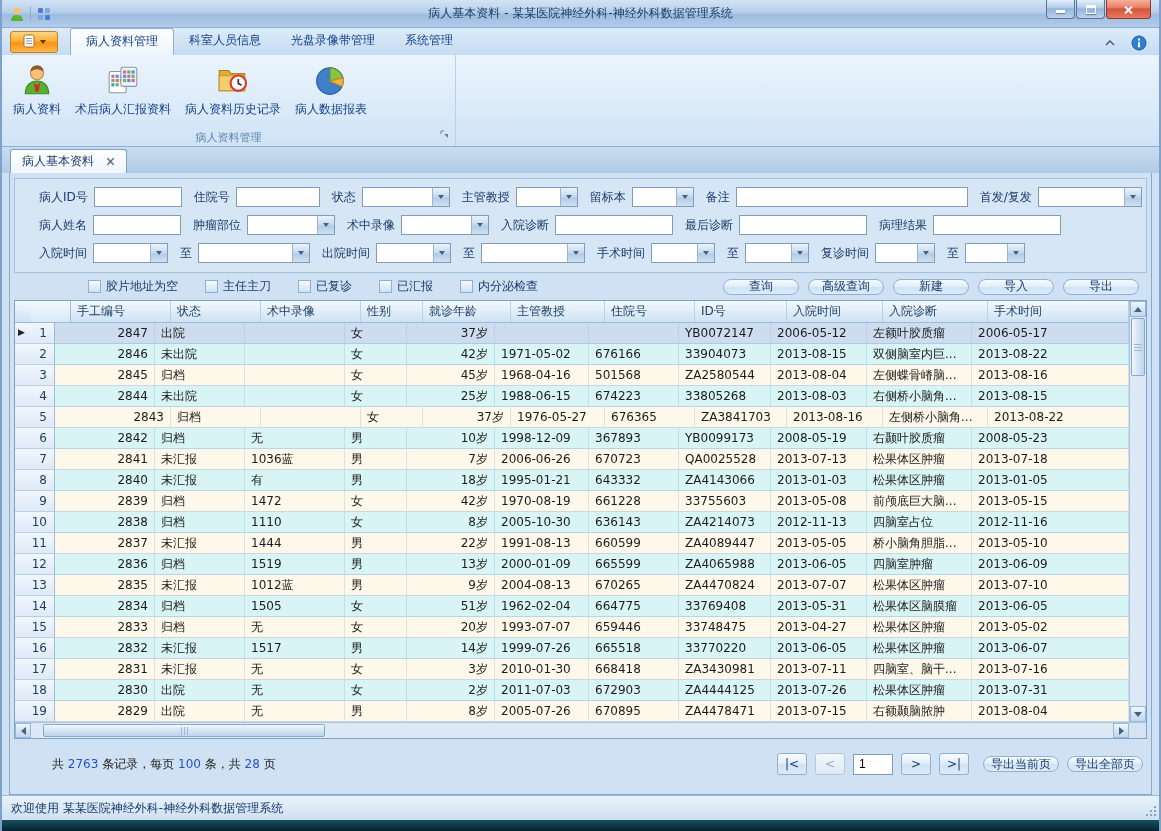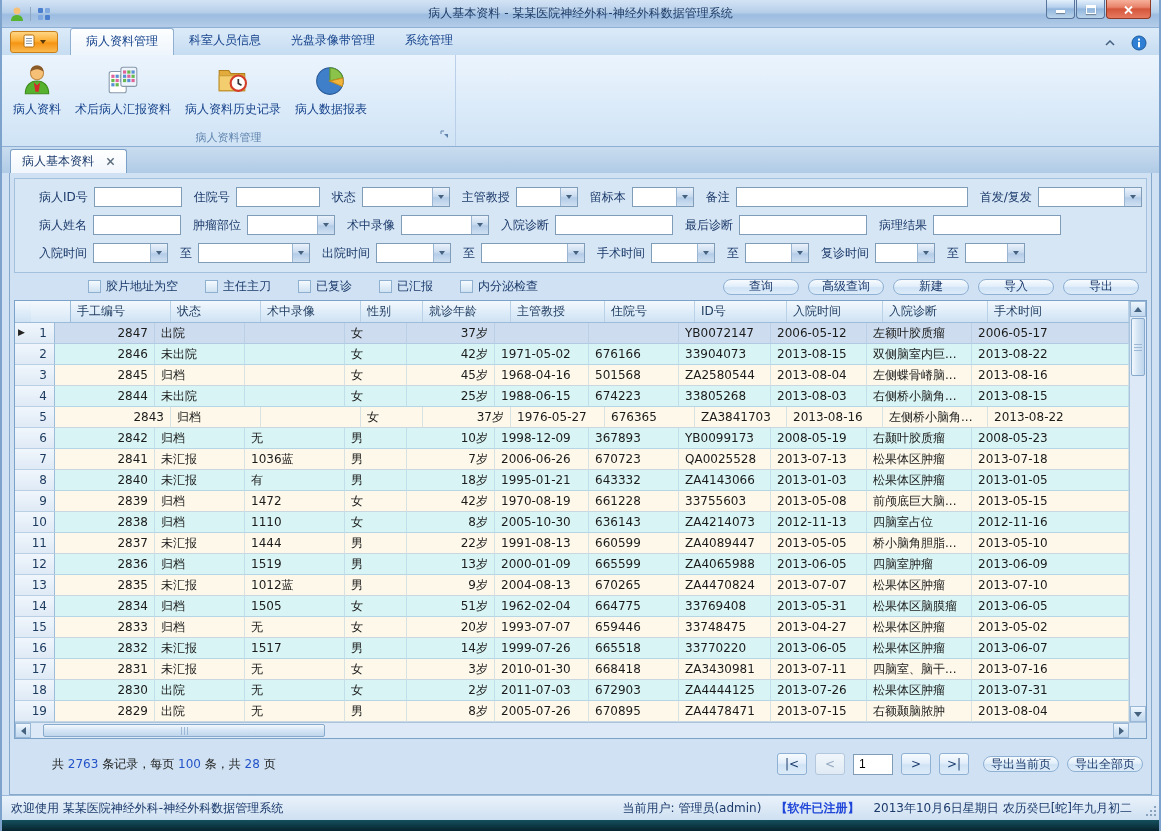--- a/index.html
+++ b/index.html
@@ -787,22 +787,17 @@
         <div class="pgbtn">&gt;</div>
         <div class="pgbtn">&gt;|</div>
         <div class="btn exbtn">导出当前页</div>
         <div class="btn">导出全部页</div>
       </div>
     </div>
   </div>
 
   <div class="statusbar">
     <span>欢迎使用 某某医院神经外科-神经外科数据管理系统</span>
-    <div class="sb-right">
-      <span>当前用户: 管理员(admin)</span>
-      <span class="registered">【软件已注册】</span>
-      <span>2013年10月6日星期日 农历癸巳[蛇]年九月初二</span>
-    </div>
     <span class="grip"></span>
   </div>
 
   <div class="bottomstrip"></div>
 </div>
 
 </body></html>

